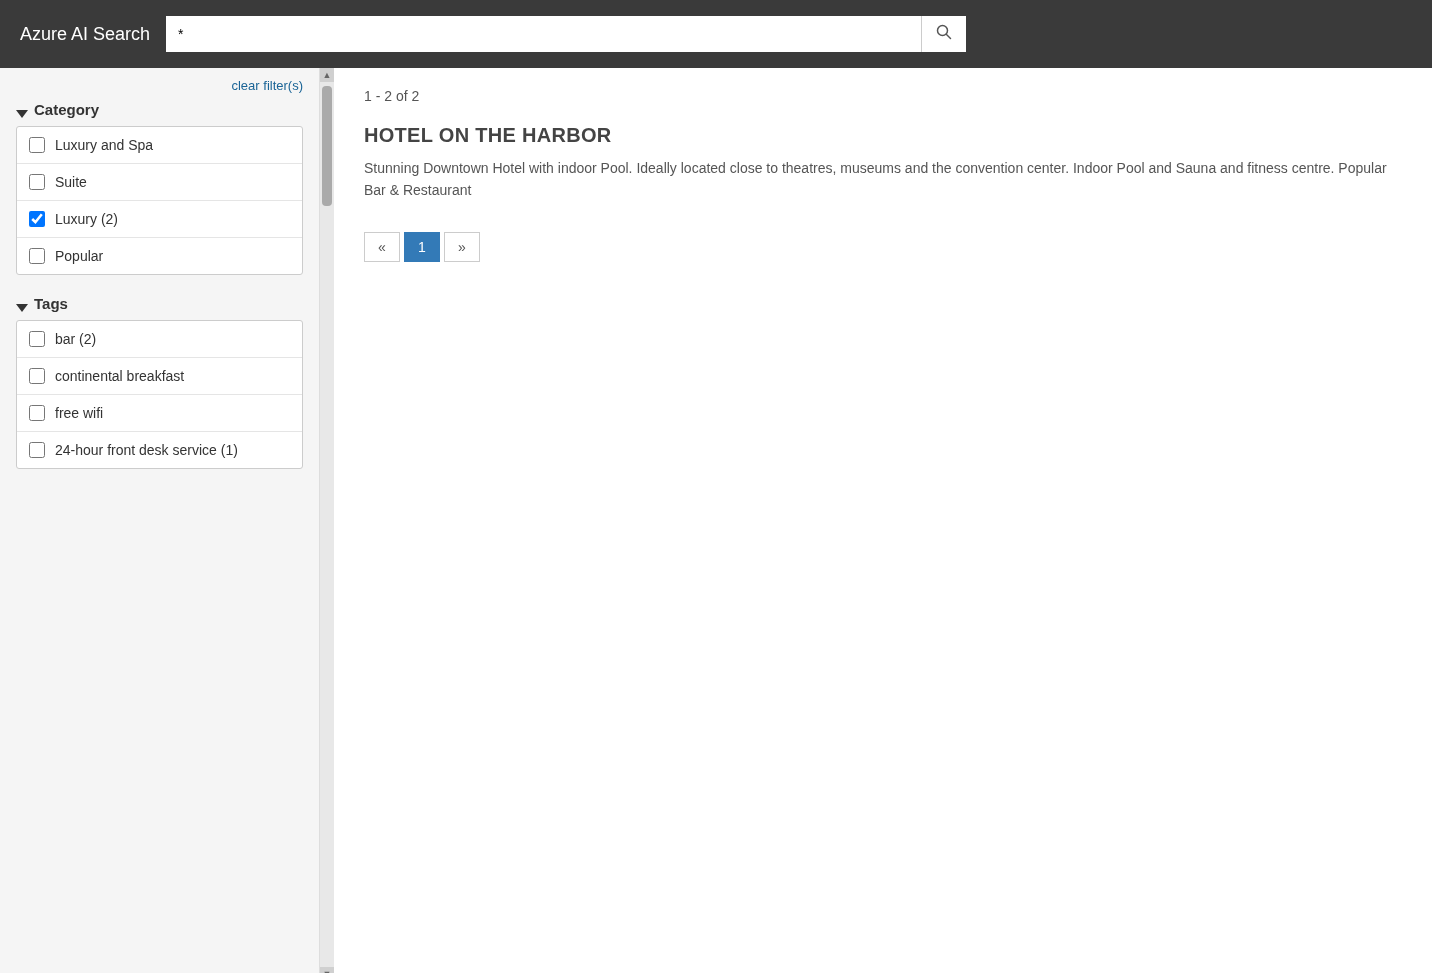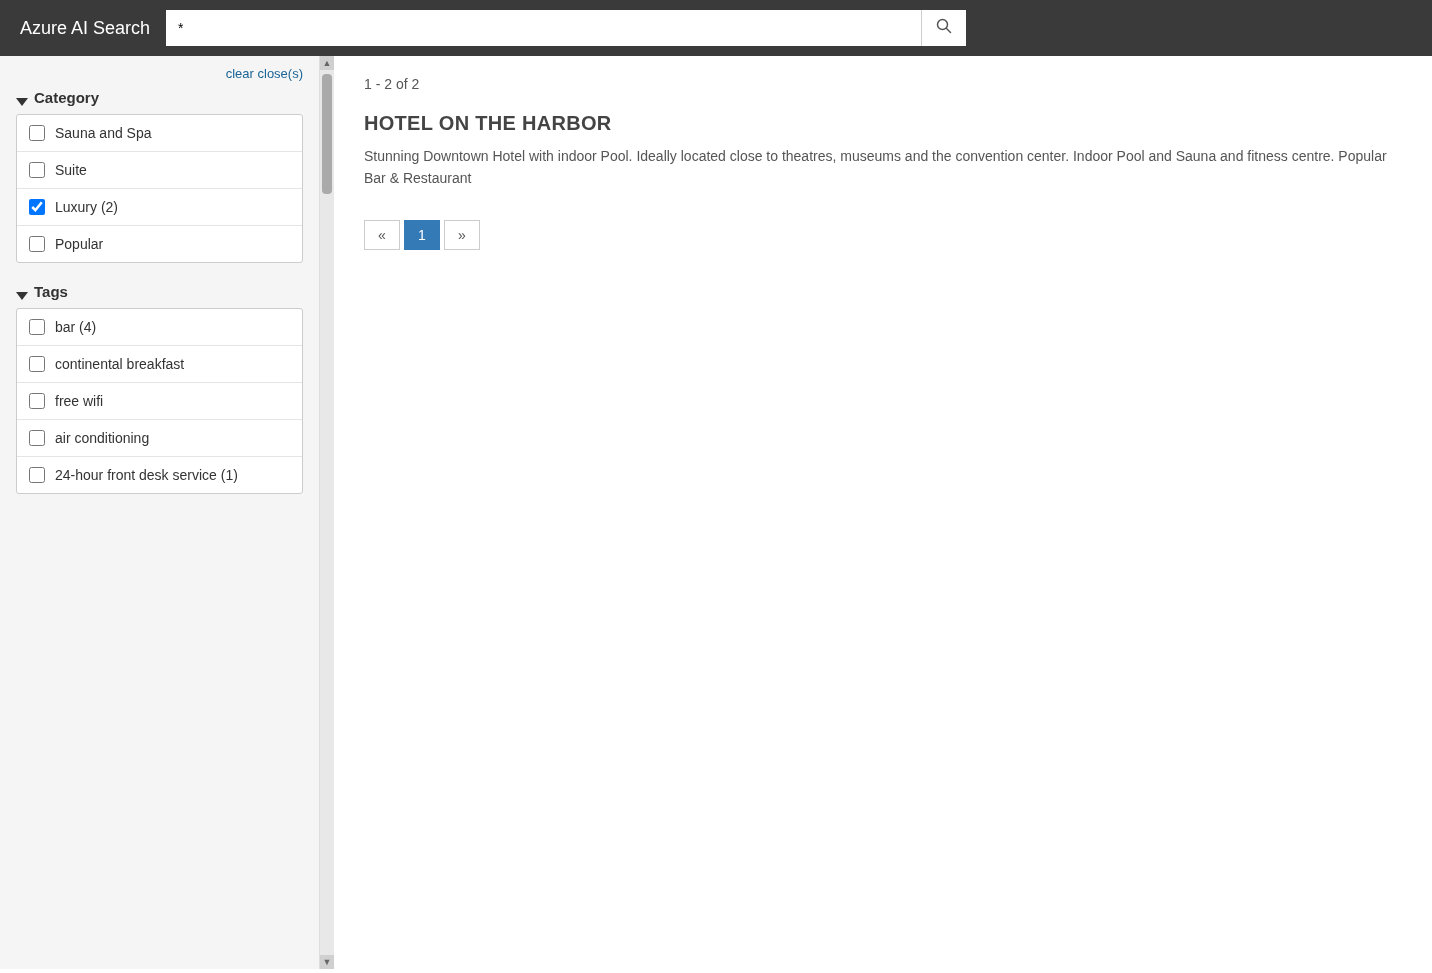--- a/index.html
+++ b/index.html
@@ -5,21 +5,21 @@
     * { box-sizing: border-box; margin: 0; padding: 0; }
     body { font-family: Arial, sans-serif; font-size: 14px; color: #333; background: #fff; }
 
     
     .header {
       background: #3a3a3a;
       display: flex;
       align-items: center;
       padding: 10px 20px;
       gap: 16px;
-      height: 56px;
+      height: 68px;
     }
     .header-title {
       color: #fff;
       font-size: 18px;
       font-weight: 300;
       white-space: nowrap;
     }
     .search-bar {
       display: flex;
       flex: 1;
@@ -170,30 +170,30 @@
         <circle cx="6.5" cy="6.5" r="5" stroke="#555" stroke-width="1.5"></circle>
         <line x1="10.5" y1="10.5" x2="14.5" y2="14.5" stroke="#555" stroke-width="1.5" stroke-linecap="round"></line>
       </svg>
     </button>
   </div>
 </div>
 
 <div class="layout">
 
   <div class="sidebar">
-    <a class="clear-filters">clear close(s)</a>
+    <a class="clear-filters">clear filter(s)</a>
 
     <div class="filter-section-title">
       <span class="triangle-down"></span>
       <span>Category</span>
     </div>
     <div class="filter-list">
       <div class="filter-item">
         <input type="checkbox" style="">
-        <span class="filter-label">Sauna and Spa</span>
+        <span class="filter-label">Luxury and Spa</span>
       </div>
       <div class="filter-item">
         <input type="checkbox" style="">
         <span class="filter-label">Suite</span>
       </div>
       <div class="filter-item">
         <input type="checkbox" checked="" style="">
         <span class="filter-label">Luxury (2)</span>
       </div>
       <div class="filter-item">
@@ -202,33 +202,29 @@
       </div>
     </div>
 
     <div class="filter-section-title">
       <span class="triangle-down"></span>
       <span>Tags</span>
     </div>
     <div class="filter-list">
       <div class="filter-item">
         <input type="checkbox" style="">
-        <span class="filter-label">bar (4)</span>
+        <span class="filter-label">bar (2)</span>
       </div>
       <div class="filter-item">
         <input type="checkbox" style="">
         <span class="filter-label">continental breakfast</span>
       </div>
       <div class="filter-item">
         <input type="checkbox" style="">
         <span class="filter-label">free wifi</span>
-      </div>
-      <div class="filter-item">
-        <input type="checkbox" style="">
-        <span class="filter-label">air conditioning</span>
       </div>
       <div class="filter-item">
         <input type="checkbox" style="">
         <span class="filter-label">24-hour front desk service (1)</span>
       </div>
     </div>
   </div>
 
   <div style="width:14px; background:#e8e8e8; position:relative; flex-shrink:0;">
     <div style="position:absolute; top:0; left:0; width:14px; height:14px; background:#d0d0d0; display:flex; align-items:center; justify-content:center; cursor:pointer; font-size:9px; color:#666;">▲</div>

